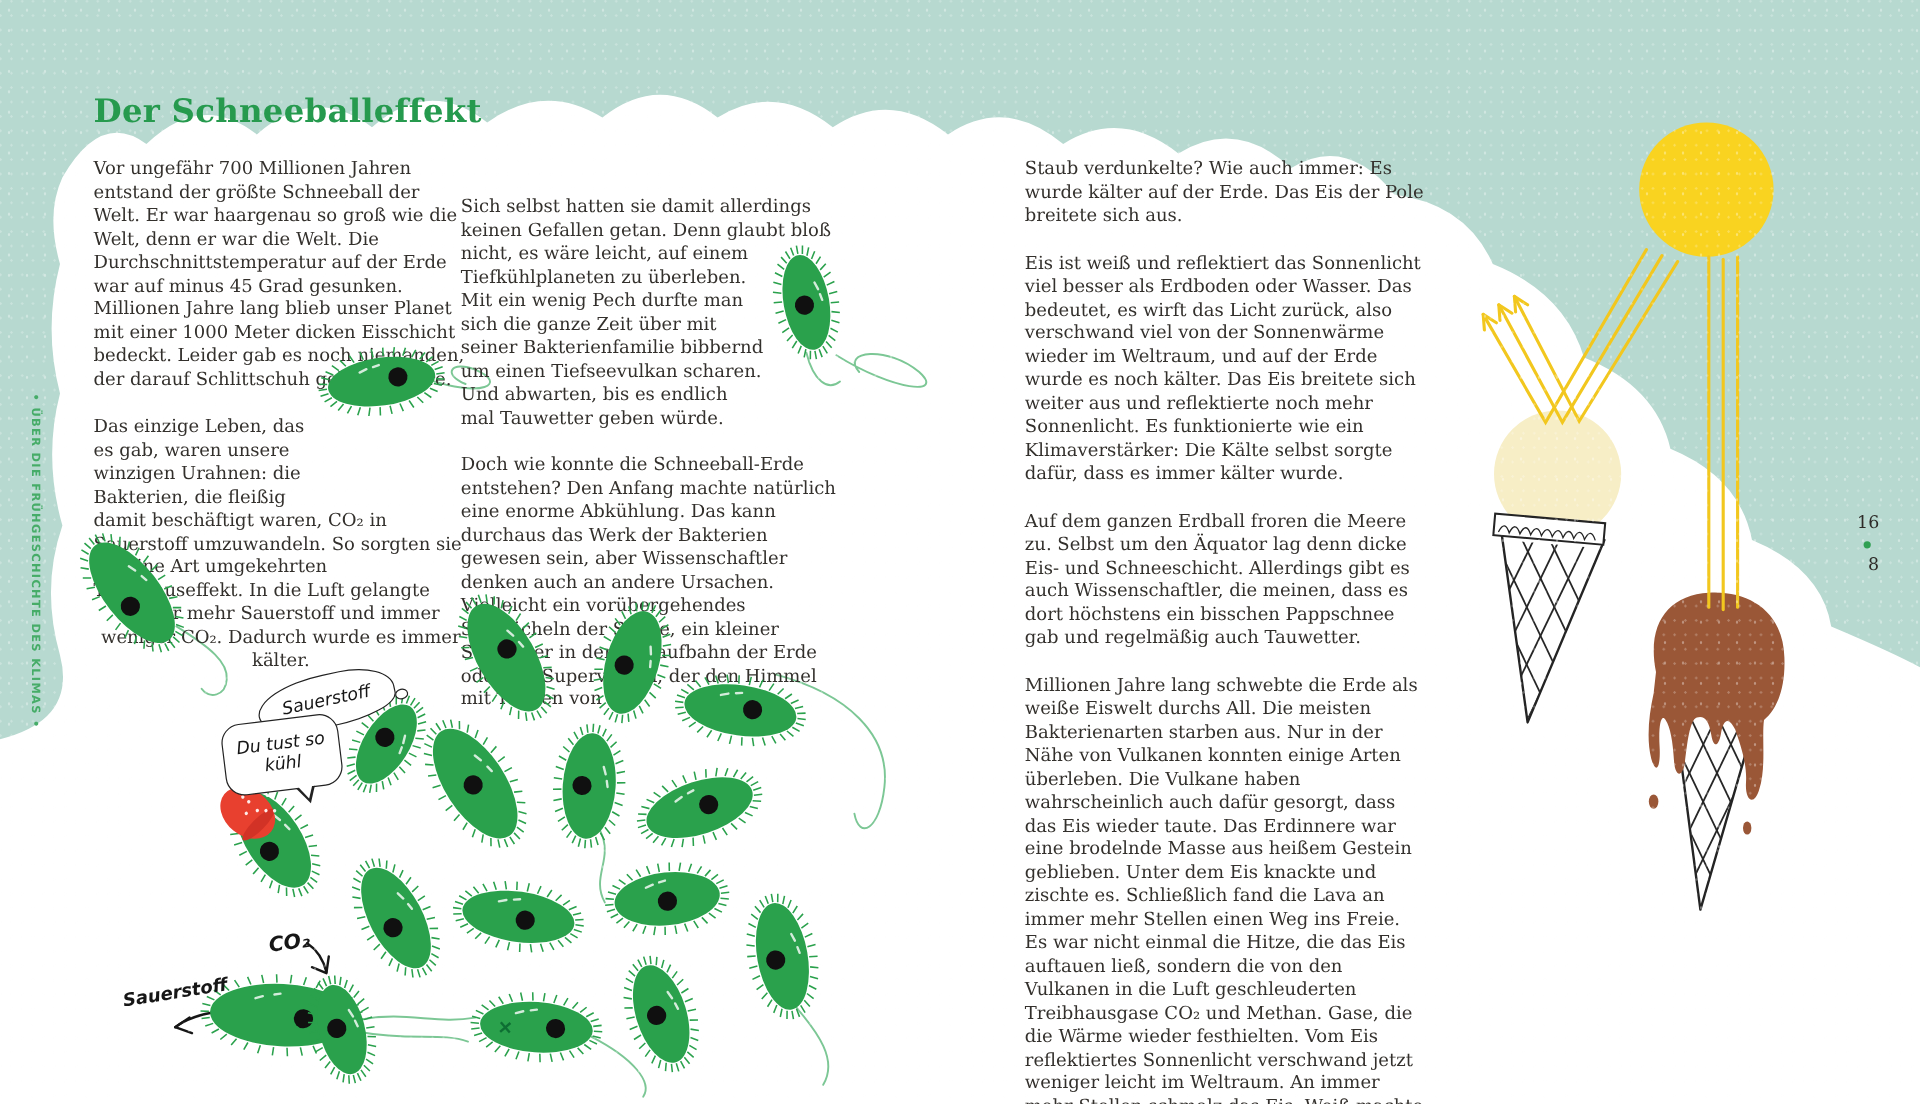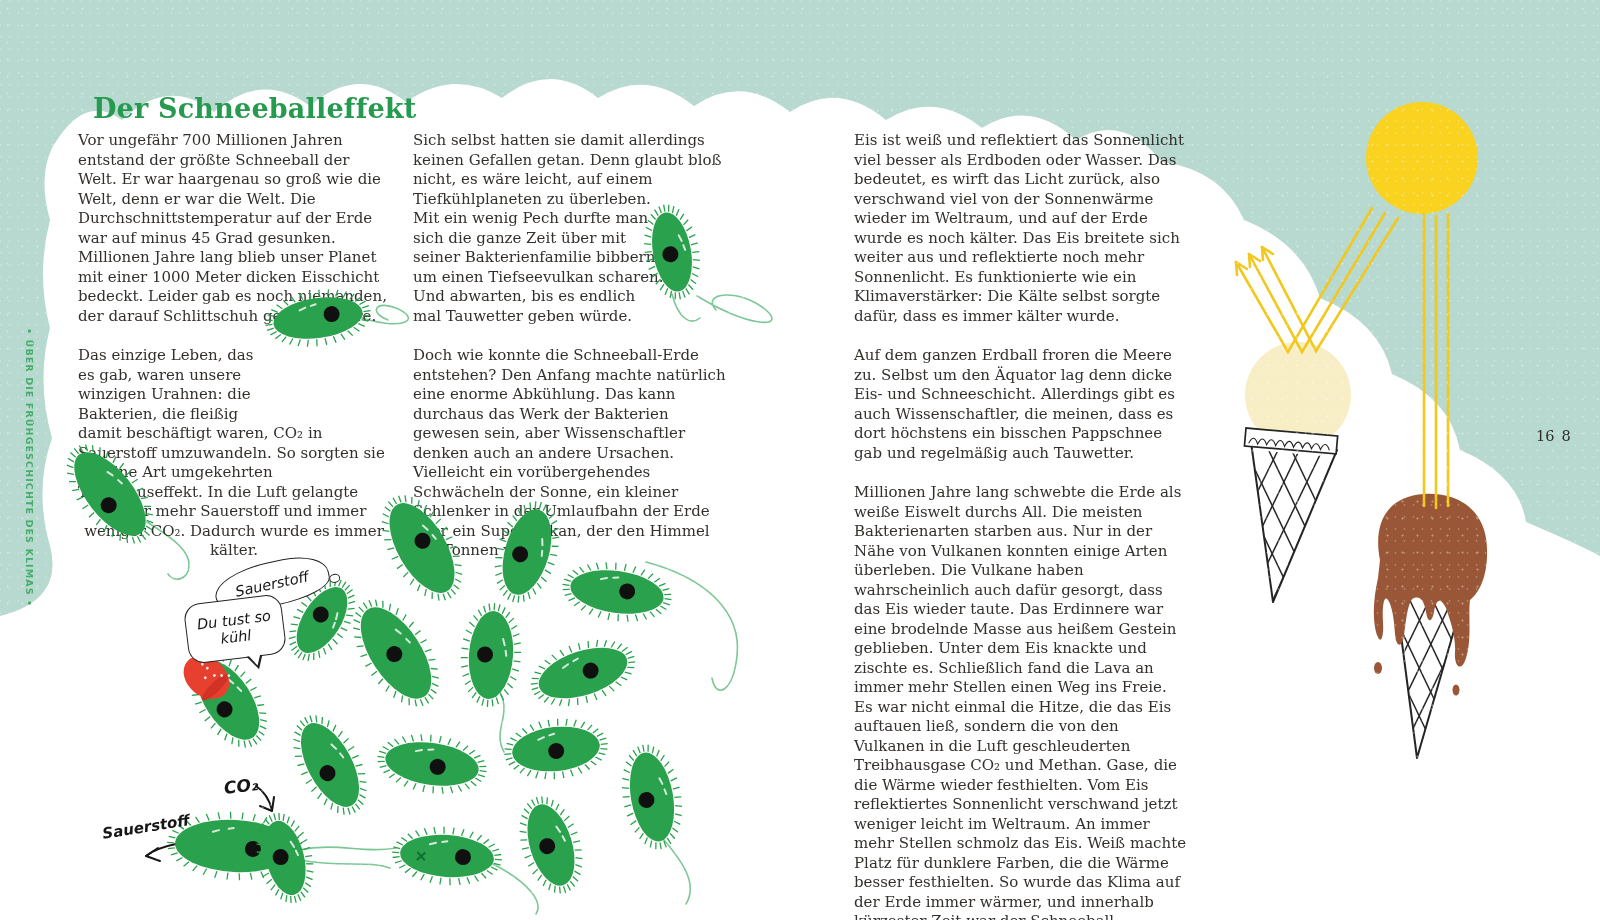--- a/index.html
+++ b/index.html
@@ -6,35 +6,35 @@
   body{width:1600px;height:920px;position:relative;overflow:hidden;
        background:#b7d9d0;font-family:"DejaVu Serif",serif;}
   
   body::after{content:'';position:absolute;inset:0;z-index:2;pointer-events:none;opacity:.5;
     background-image:radial-gradient(circle,rgba(255,255,255,.75) .8px,transparent 1.3px),
                      radial-gradient(circle,rgba(255,255,255,.5) .8px,transparent 1.2px);
     background-size:15px 17px,9px 12px;background-position:0 0,5px 7px;}
   #decor{position:absolute;left:0;top:0;z-index:1;}
   #bact-layer{position:absolute;left:0;top:0;width:100%;height:100%;z-index:4;pointer-events:none;}
   .bact{position:absolute;overflow:visible;}
-  h1#title{position:absolute;left:78px;top:78px;margin:15px;z-index:3;
+  h1#title{position:absolute;left:78px;top:78px;margin:0;z-index:3;
     font-family:"DejaVu Serif",serif;font-weight:bold;font-size:27px;letter-spacing:.2px;color:#269a4e;}
   .vtext{position:absolute;left:24px;top:328px;z-index:3;writing-mode:vertical-rl;
     font-family:"DejaVu Sans",sans-serif;font-size:9.5px;letter-spacing:1.1px;color:#46ac68;font-weight:bold;}
   .col{position:absolute;top:131px;z-index:3;color:#33302c;font-size:15px;line-height:19.5px;}
   .col p{margin:0 0 20px 0;}
   #col1{left:78px;width:312px;}
-  #col2{left:413px;width:318px;}
+  #col2{left:384px;width:318px;margin-top:32px;}
   #col3{left:854px;width:334px;}
   .nogap{margin-bottom:0 !important;}
   .floatR{float:right;width:116px;height:64px;}
   .narrowR{padding-right:66px;}
   .centered{text-align:center;}
   .pagenums{position:absolute;left:1536px;top:428px;width:30px;z-index:3;display:flex;
-    font-size:14.5px;color:#2e2b28;font-family:"DejaVu Serif",serif;}
+    flex-direction:column;align-items:flex-end;font-size:14.5px;color:#2e2b28;font-family:"DejaVu Serif",serif;}
   .pagenums .dot{width:6px;height:6px;border-radius:50%;background:#2fa052;margin:7px 7px 6px 0;}
   .bubble{position:absolute;background:#fff;border:1.7px solid #222;z-index:6;color:#161616;
     font-family:"DejaVu Sans",sans-serif;font-style:italic;display:flex;align-items:center;
     justify-content:center;text-align:center;}
   .cloudb{left:214px;top:562px;width:114px;height:42px;font-size:14.5px;
     border-radius:58% 42% 55% 45% / 62% 55% 45% 52%;transform:rotate(-12deg);}
   .cloudb::after{content:'';position:absolute;right:-11px;top:58%;width:9px;height:7px;
     background:#fff;border:1.5px solid #222;border-radius:50%;}
   .talkb{left:186px;top:599px;width:96px;height:58px;font-size:14.5px;line-height:1.15;
     border-radius:16px;transform:rotate(-7deg);}
@@ -167,20 +167,21 @@
   <p class="centered">immer mehr Sauerstoff und immer weniger CO₂. Dadurch wurde es immer kälter.</p>
 </div>
 
 <div class="col" id="col2">
   <p class="nogap">Sich selbst hatten sie damit allerdings keinen Gefallen getan. Denn glaubt bloß nicht, es wäre leicht, auf einem Tiefkühlplaneten zu überleben.</p>
   <p class="narrowR">Mit ein wenig Pech durfte man sich die ganze Zeit über mit seiner Bakterienfamilie bibbernd um einen Tiefseevulkan scharen. Und abwarten, bis es endlich mal Tauwetter geben würde.</p>
   <p>Doch wie konnte die Schneeball-Erde entstehen? Den Anfang machte natürlich eine enorme Abkühlung. Das kann durchaus das Werk der Bakterien gewesen sein, aber Wissenschaftler denken auch an andere Ursachen. Vielleicht ein vorübergehendes Schwächeln der Sonne, ein kleiner Schlenker in der Umlaufbahn der Erde oder ein Supervulkan, der den Himmel mit Tonnen von</p>
 </div>
 
 <div class="col" id="col3">
+  <p>Staub verdunkelte? Wie auch immer: Es wurde kälter auf der Erde. Das Eis der Pole breitete sich aus.</p>
   <p>Eis ist weiß und reflektiert das Sonnenlicht viel besser als Erdboden oder Wasser. Das bedeutet, es wirft das Licht zurück, also verschwand viel von der Sonnenwärme wieder im Weltraum, und auf der Erde wurde es noch kälter. Das Eis breitete sich weiter aus und reflektierte noch mehr Sonnenlicht. Es funktionierte wie ein Klimaverstärker: Die Kälte selbst sorgte dafür, dass es immer kälter wurde.</p>
   <p>Auf dem ganzen Erdball froren die Meere zu. Selbst um den Äquator lag denn dicke Eis- und Schneeschicht. Allerdings gibt es auch Wissenschaftler, die meinen, dass es dort höchstens ein bisschen Pappschnee gab und regelmäßig auch Tauwetter.</p>
   <p>Millionen Jahre lang schwebte die Erde als weiße Eiswelt durchs All. Die meisten Bakterienarten starben aus. Nur in der Nähe von Vulkanen konnten einige Arten überleben. Die Vulkane haben wahrscheinlich auch dafür gesorgt, dass das Eis wieder taute. Das Erdinnere war eine brodelnde Masse aus heißem Gestein geblieben. Unter dem Eis knackte und zischte es. Schließlich fand die Lava an immer mehr Stellen einen Weg ins Freie. Es war nicht einmal die Hitze, die das Eis auftauen ließ, sondern die von den Vulkanen in die Luft geschleuderten Treibhausgase CO₂ und Methan. Gase, die die Wärme wieder festhielten. Vom Eis reflektiertes Sonnenlicht verschwand jetzt weniger leicht im Weltraum. An immer mehr Stellen schmolz das Eis. Weiß machte Platz für dunklere Farben, die die Wärme besser festhielten. So wurde das Klima auf der Erde immer wärmer, und innerhalb kürzester Zeit war der Schneeball aufgetaut.</p>
 </div>
 
 <div class="bubble cloudb">
     <span>Sauerstoff</span>
   </div>
 <div class="bubble talkb">
     <span>Du tust so kühl</span>

